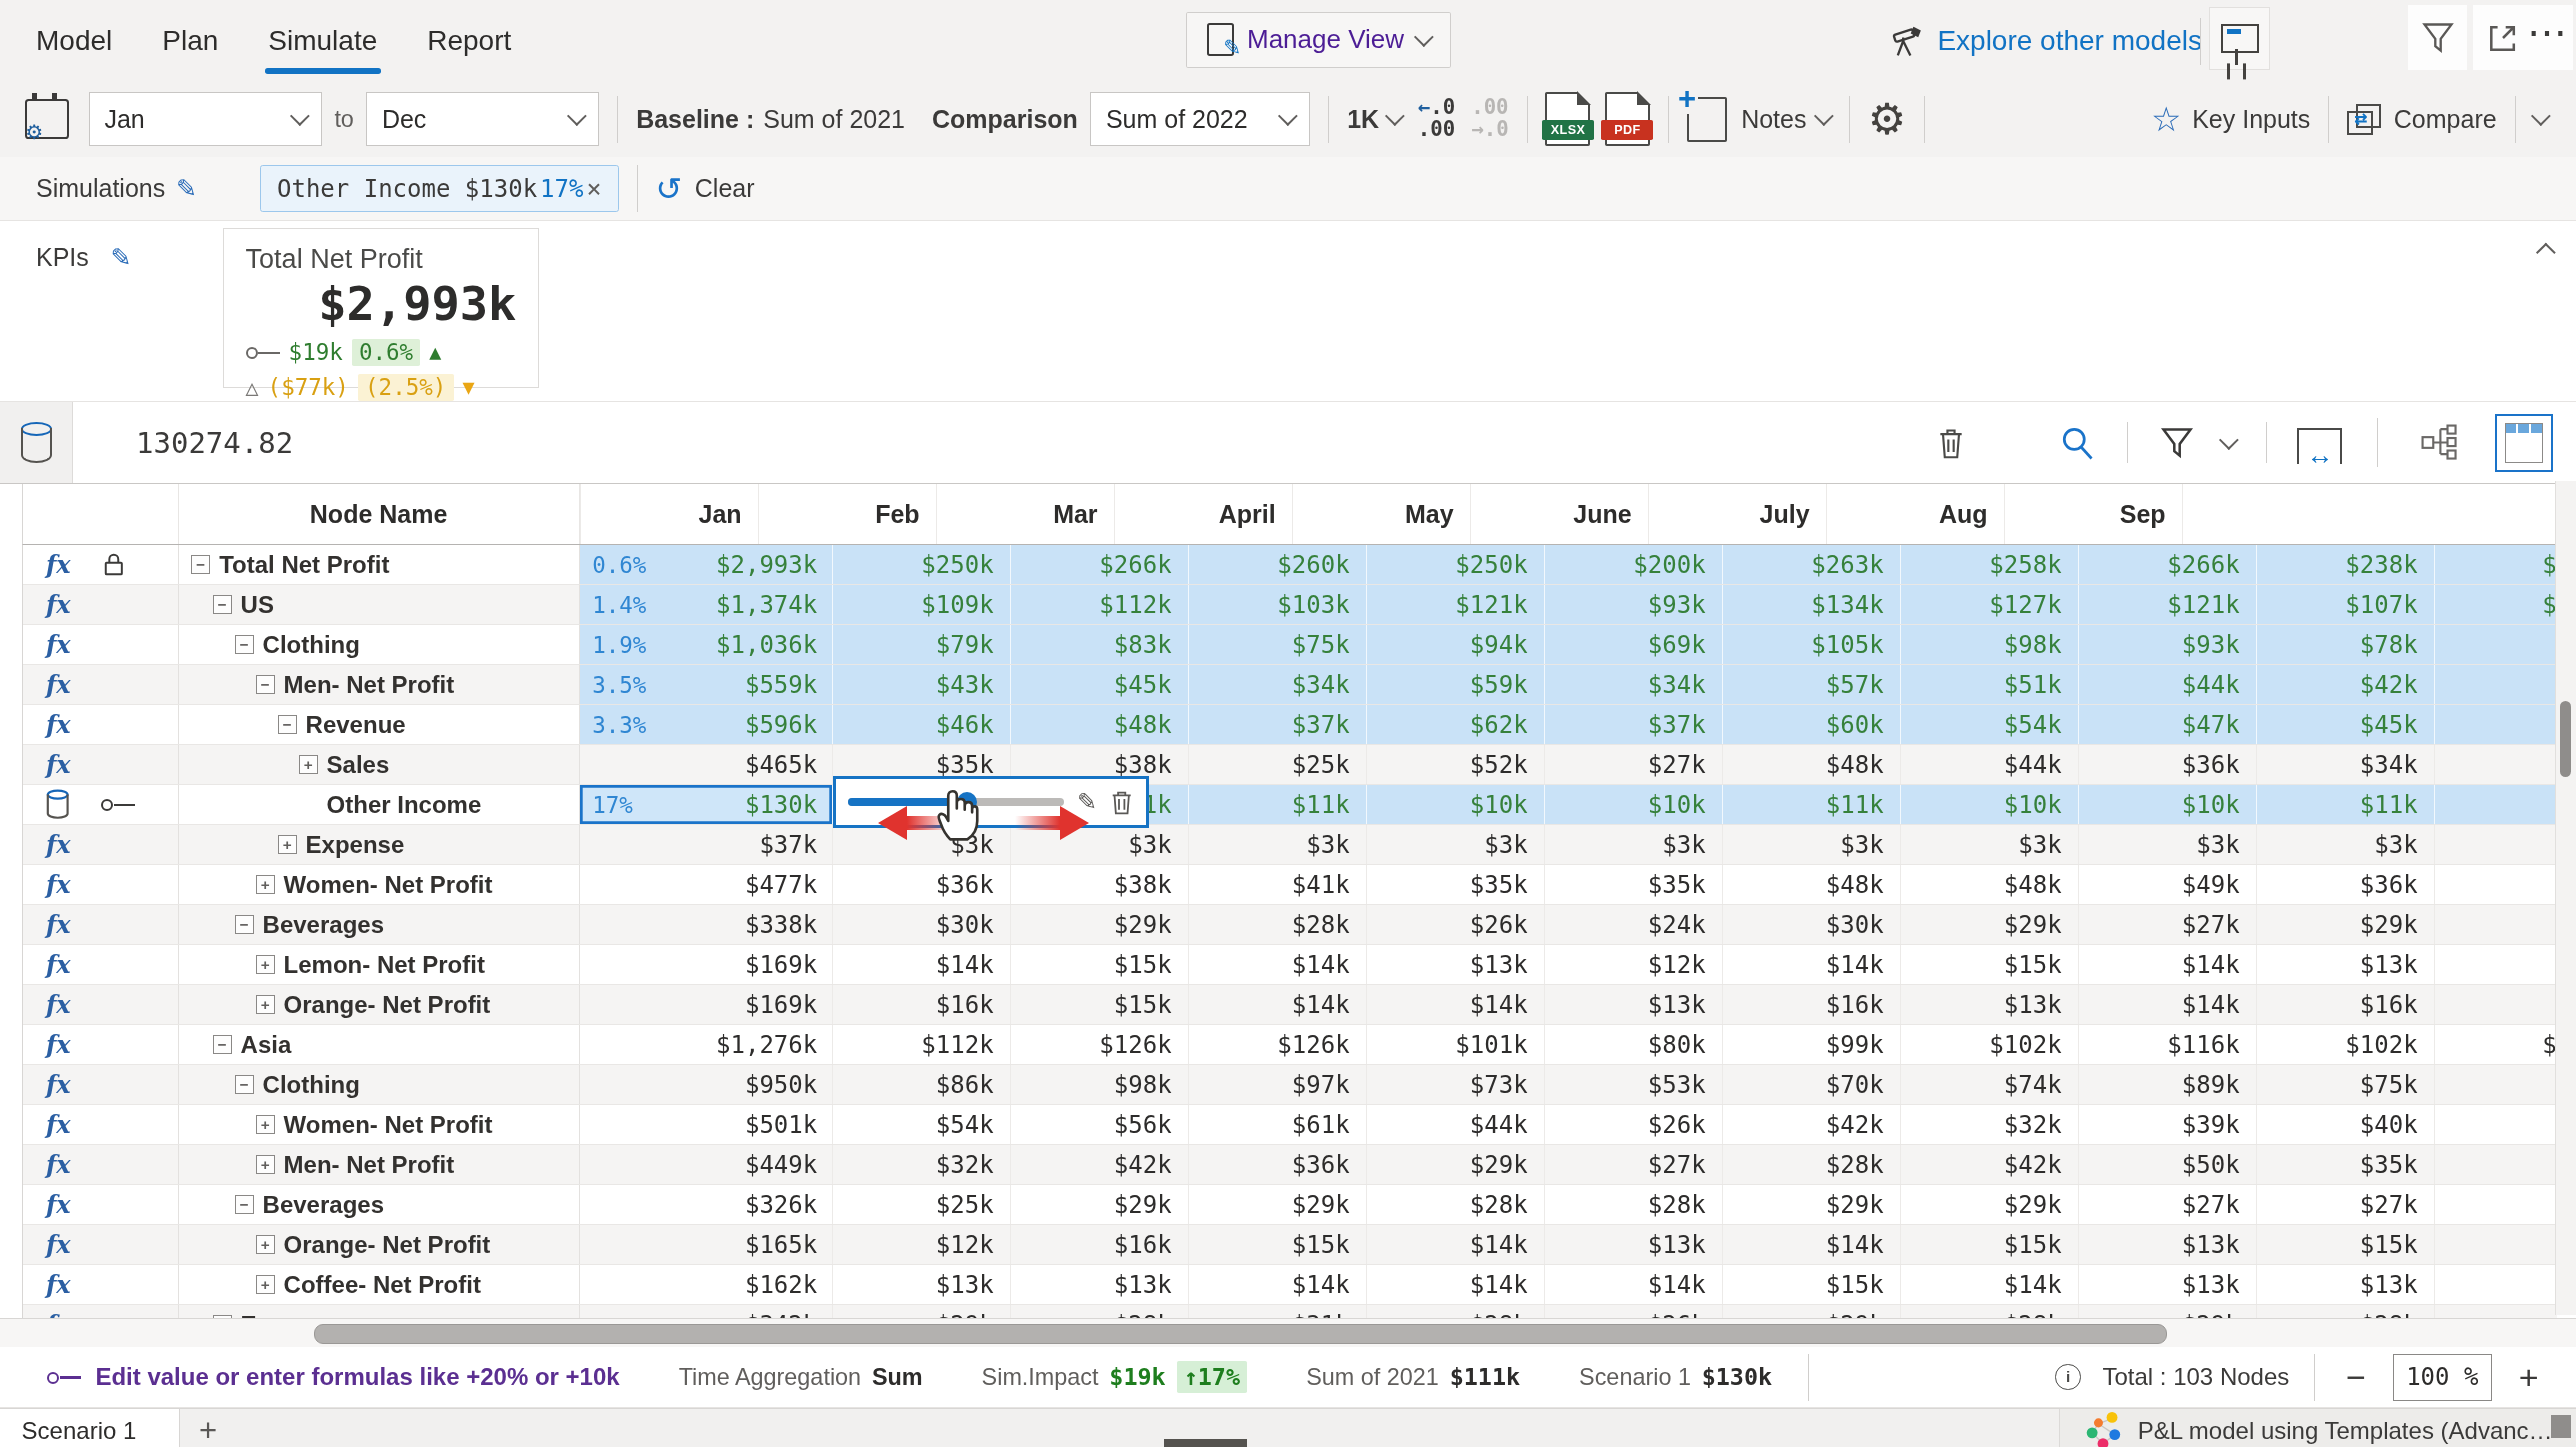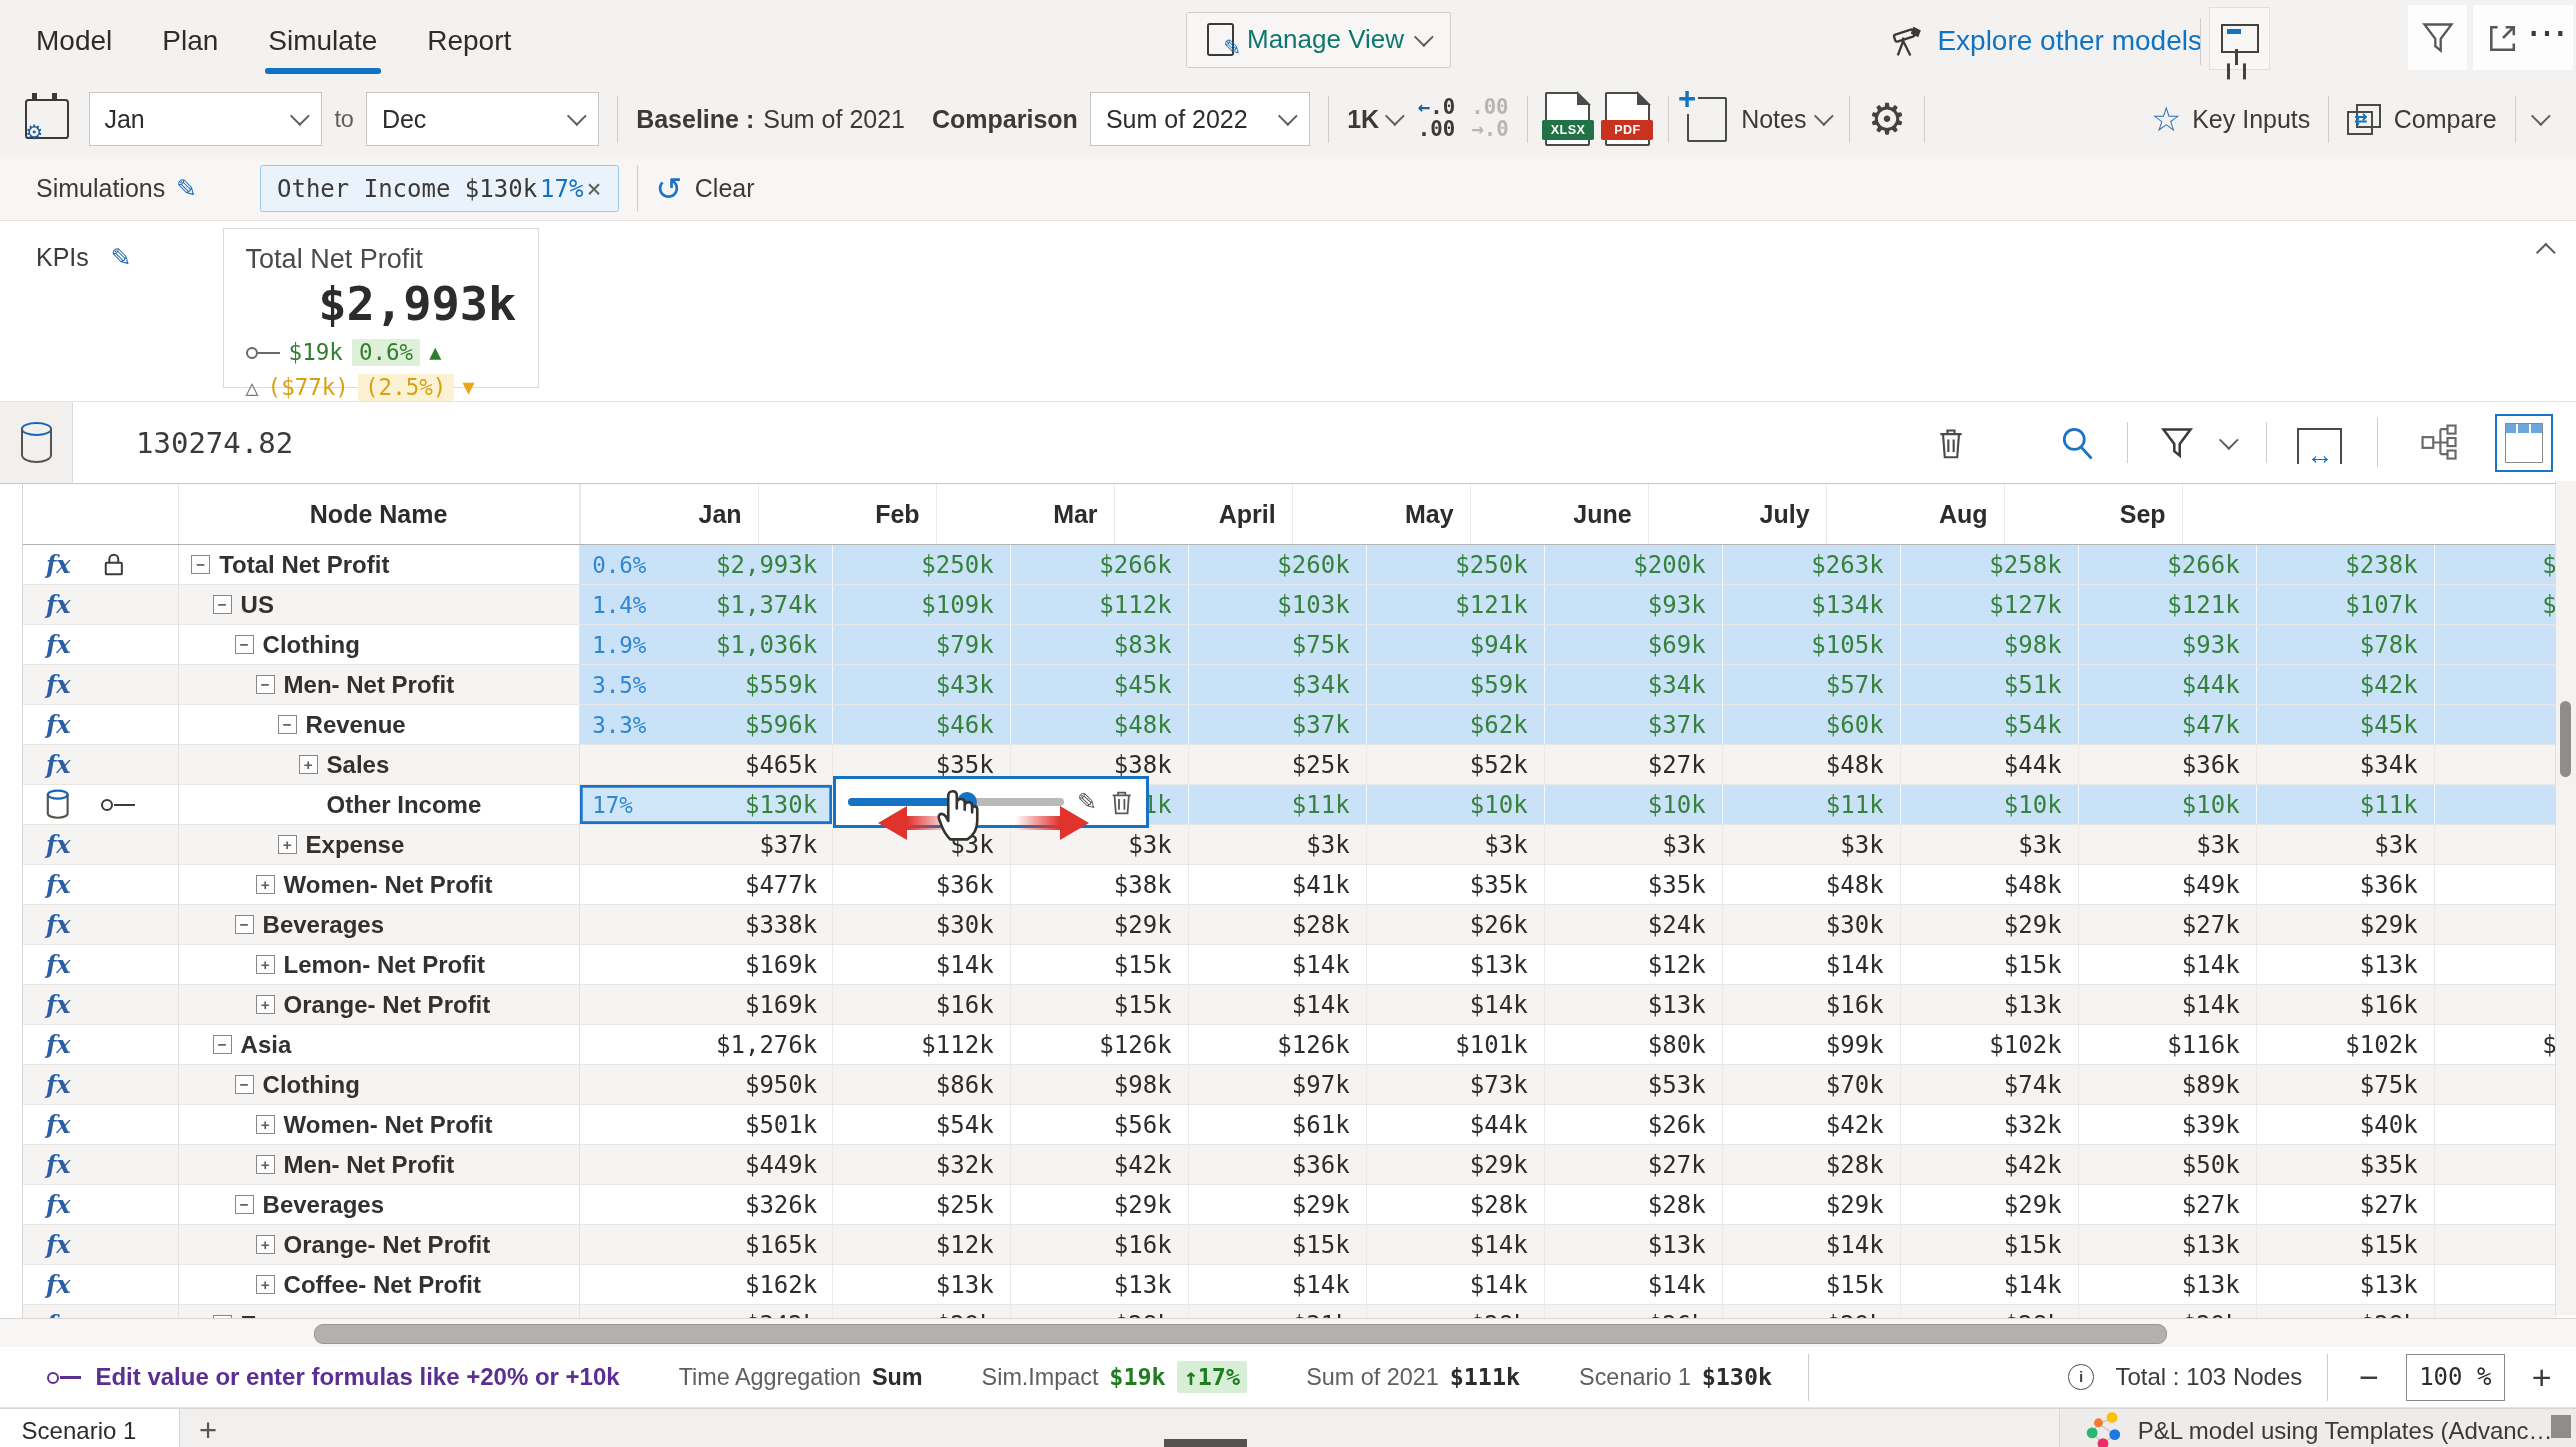--- a/index.html
+++ b/index.html
@@ -11,21 +11,21 @@
   .chev{width:11.7px;height:11.7px;border-right:2.2px solid #605e5c;border-bottom:2.2px solid #605e5c;
         transform:rotate(45deg);margin-top:-6.3px;flex:none}
   .chev.up{transform:rotate(225deg);margin-top:5.4px}
 
   
   .nav{height:81px;background:#f3f2f1;display:flex;align-items:stretch;padding-left:36px;position:relative}
   .nav-tab{display:flex;align-items:center;position:relative;margin-right:50px;font-size:28px;color:#2d2c2b;cursor:pointer}
   .nav-tab.active{font-weight:400}
   .nav-tab.active::after{content:"";position:absolute;left:-3.6px;right:-3.6px;bottom:7.2px;height:5.4px;background:#1173c4;border-radius:2.7px}
   .manage-view{position:absolute;left:1186px;top:11.7px;height:54px;display:flex;align-items:center;gap:12.6px;
-       background:#f7f6f5;border:0.9px solid #d0cecc;border-radius:1.8px;padding:0 20px;font-size:26px;color:#0f766e}
+       background:#f7f6f5;border:0.9px solid #d0cecc;border-radius:1.8px;padding:0 20px;font-size:26px;color:#4c1d95}
   .mv-ico{width:23.4px;height:29px;border:2.2px solid #3b3a39;border-radius:2.7px;position:relative}
   .mv-ico::after{content:"✎";position:absolute;right:-9px;bottom:-7.2px;color:#1173c4;font-size:21.6px}
   .explore{position:absolute;left:1887px;top:0;height:81px;display:flex;align-items:center;gap:14.4px;
        color:#1173c4;font-size:28px}
   .nav .vdiv{position:absolute;left:2182px;top:18px}
   .board-tile{position:absolute;left:2209px;top:7.2px;width:59px;height:61px;border:0.9px solid #e2e0de;background:#f8f7f6;
        display:flex;align-items:center;justify-content:center}
   .board{width:34px;height:25px;border:2.7px solid #44423f;position:relative}
   .board::before{content:"";position:absolute;left:4.5px;top:2.7px;width:14.4px;height:5.4px;background:#1173c4}
   .board::after{content:"";position:absolute;left:12.6px;top:22.5px;width:2.7px;height:16px;background:#44423f;box-shadow:-8px 14.4px 0 0 #44423f, 8px 14.4px 0 0 #44423f}
@@ -153,21 +153,21 @@
   .arrow .tail-r{width:45px;height:14.4px;background:linear-gradient(to left,#e0332e,rgba(224,51,46,0))}
   .hand{position:absolute;left:909px;top:239px;z-index:7}
 
   
   .vsb{position:absolute;right:0;top:481px;width:20px;height:834px;background:#f4f3f2;border-left:0.9px solid #e1dfdd}
   .vsb .thumb{position:absolute;left:3.6px;width:11.7px;top:220px;height:76px;background:#8f8d8b;border-radius:6.3px}
   .hsb{height:28px;background:#f7f6f5;border-top:0.9px solid #d8d6d4;position:relative}
   .hsb .thumb{position:absolute;left:314px;width:1851px;top:4.5px;height:18px;background:#b3b1af;border-radius:9px;border:0.9px solid #9a9896}
 
   
-  .statusbar{height:61px;background:#fff;display:flex;align-items:center;padding:0 19px 0 47px;border-bottom:0.9px solid #e6e4e2;box-sizing:border-box}
+  .statusbar{height:61px;background:#fff;display:flex;align-items:center;padding:0 32px 0 47px;border-bottom:0.9px solid #e6e4e2;box-sizing:border-box}
   .hint{display:flex;align-items:center;gap:14.4px;color:#5b2f91;font-size:24px;font-weight:600}
   .sitem{display:flex;align-items:center;gap:10.8px;font-size:23.4px;margin-left:59px;white-space:nowrap}
   .sitem .lab{color:#605e5c}
   .sitem .v{font-weight:700;color:#2d2c2b}
   .impact-badge{background:#d6efd6;color:#1e7e1e;font-weight:700;padding:1.8px 7.2px;border-radius:1.8px}
   .sright{margin-left:auto;display:flex;align-items:center;gap:21.6px}
   .info-ico{width:23.4px;height:23.4px;border:1.8px solid #4a4a48;border-radius:50%;display:flex;align-items:center;justify-content:center;
       font-size:15.3px;color:#4a4a48;font-weight:700}
   .total-nodes{font-size:24px;color:#3b3a39}
   .zbtn{font-size:34px;color:#3b3a39;line-height:1;padding:0 5.4px}

